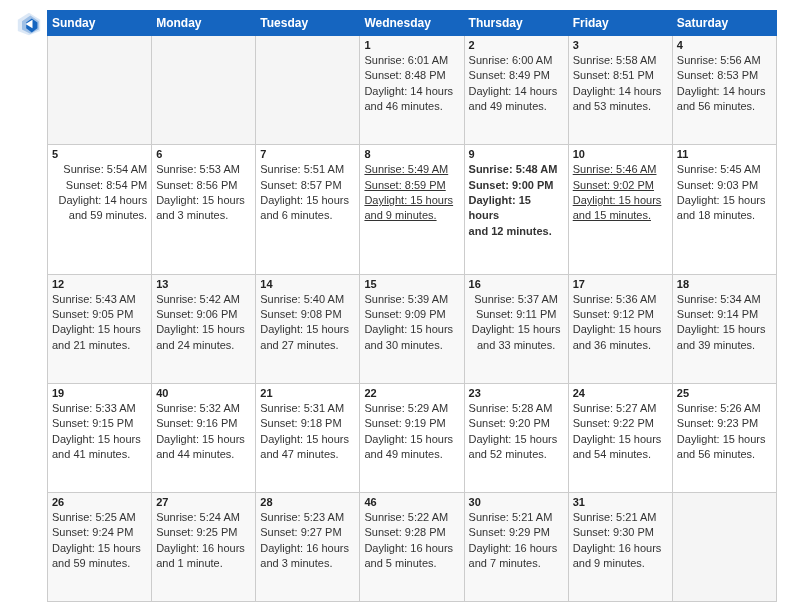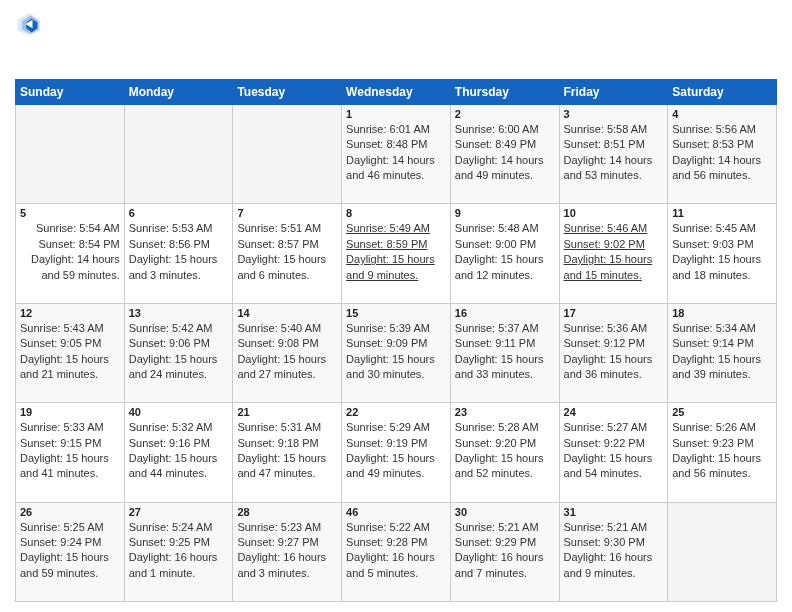--- a/index.html
+++ b/index.html
@@ -8,22 +8,21 @@
       background: #fff;
       width: 792px;
       height: 612px;
       overflow: hidden;
     }
     .page {
       width: 792px;
       height: 612px;
       padding: 10px 15px;
       display: flex;
-      flex-direction: column;
-      gap: 33px;
+      flex-direction: row;
     }
     .header {
       display: flex;
       justify-content: space-between;
       align-items: flex-start;
       margin-bottom: 8px;
     }
     .logo {
       display: flex;
       align-items: center;
@@ -194,21 +193,21 @@
           </td>
           <td>
             <span class="day-num">8</span>
             <div class="cell-content" style="white-space: pre-line; text-decoration: underline;">Sunrise: 5:49 AM
 Sunset: 8:59 PM
 Daylight: 15 hours
 and 9 minutes.</div>
           </td>
           <td>
             <span class="day-num">9</span>
-            <div class="cell-content" style="white-space: pre-line;">Sunrise: 5:48 AM
+            <div class="cell-content" style="white-space: pre-line; font-weight: bold;">Sunrise: 5:48 AM
 Sunset: 9:00 PM
 Daylight: 15 hours
 and 12 minutes.</div>
           </td>
           <td>
             <span class="day-num">10</span>
             <div class="cell-content" style="white-space: pre-line; text-decoration: underline;">Sunrise: 5:46 AM
 Sunset: 9:02 PM
 Daylight: 15 hours
 and 15 minutes.</div>
@@ -245,21 +244,21 @@
           </td>
           <td>
             <span class="day-num">15</span>
             <div class="cell-content" style="white-space: pre-line;">Sunrise: 5:39 AM
 Sunset: 9:09 PM
 Daylight: 15 hours
 and 30 minutes.</div>
           </td>
           <td>
             <span class="day-num">16</span>
-            <div class="cell-content" style="white-space: pre-line;">Sunrise: 5:37 AM
+            <div class="cell-content" style="white-space: pre-line; text-align: center;">Sunrise: 5:37 AM
 Sunset: 9:11 PM
 Daylight: 15 hours
 and 33 minutes.</div>
           </td>
           <td>
             <span class="day-num">17</span>
             <div class="cell-content" style="white-space: pre-line;">Sunrise: 5:36 AM
 Sunset: 9:12 PM
 Daylight: 15 hours
 and 36 minutes.</div>

